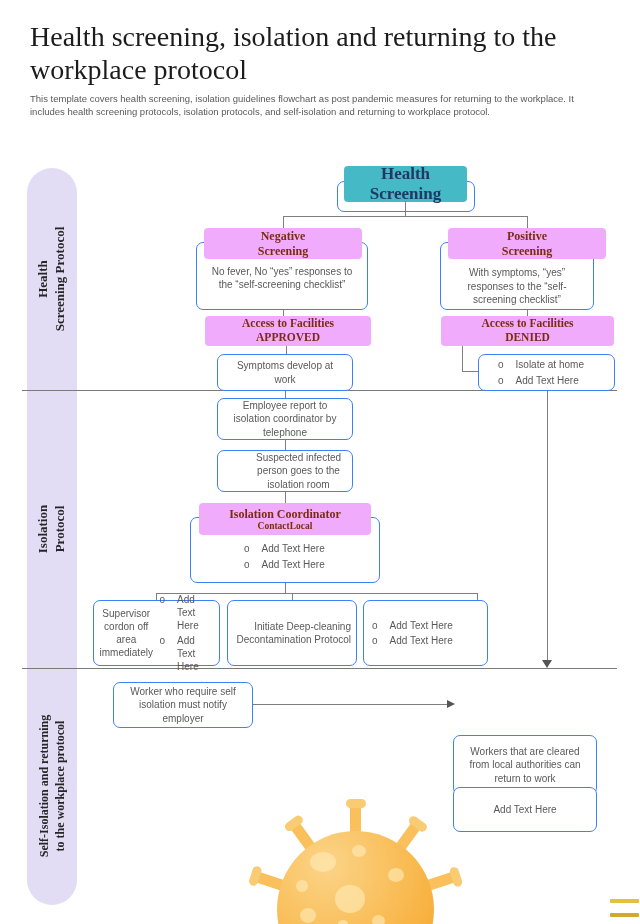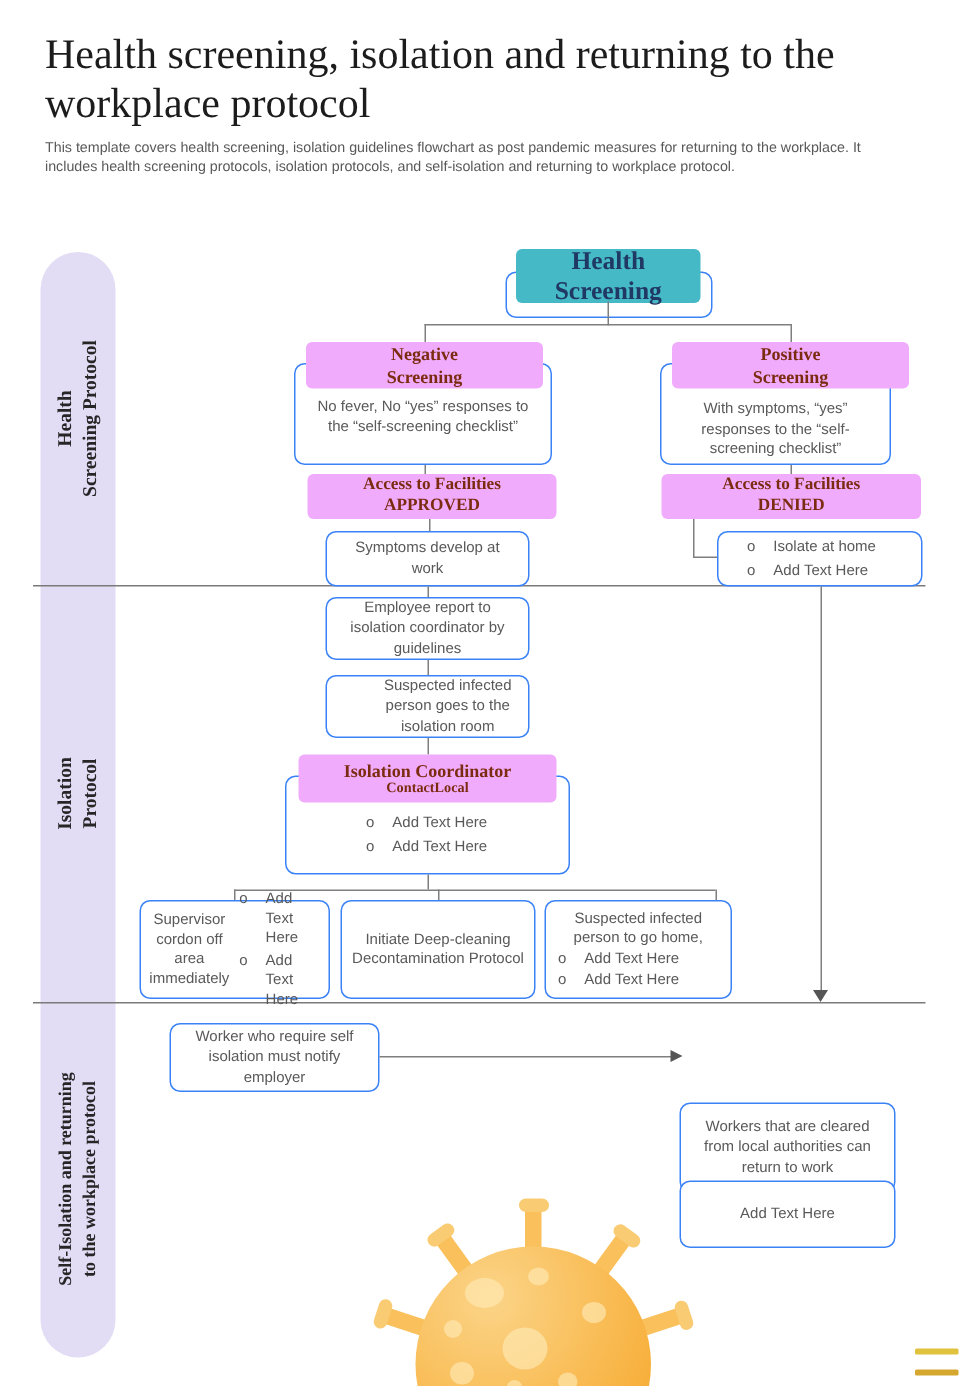--- a/index.html
+++ b/index.html
@@ -123,21 +123,21 @@
         </div>
     </div>
   </div>
 
   <div class="line" style="left:547px;top:391px;width:1px;height:270px;"></div>
   <div class="arr-down" style="left:542px;top:660px;"></div>
 
   <div class="line" style="left:285px;top:391px;width:1px;height:7px;"></div>
 
   <div class="wbox" style="left:217px;top:398px;width:136px;height:42px;">
-    <div style="width:122px;">Employee report to isolation coordinator by guidelines</div>
+    <div style="width:122px;">Employee report to isolation coordinator by telephone</div>
   </div>
   <div class="line" style="left:285px;top:440px;width:1px;height:10px;"></div>
   <div class="wbox" style="left:217px;top:450px;width:136px;height:42px;padding-left:32px;">
     <div style="width:118px;">Suspected infected person goes to the isolation room</div>
   </div>
   <div class="line" style="left:285px;top:492px;width:1px;height:11px;"></div>
 
   <div class="wbox toppad" style="left:190px;top:517px;width:190px;height:66px;padding-top:24px;">
     <div class="blist" style="padding-left:48px;gap:3px;">
       <div class="brow">
@@ -168,24 +168,23 @@
           <span class="bm">o</span>
           <span>Add Text Here</span>
         </div>
       <div class="brow">
           <span class="bm">o</span>
           <span>Add Text Here</span>
         </div>
     </div>
   </div>
   <div class="wbox" style="left:227px;top:600px;width:130px;height:66px;">
-    <div style="width:124px;">Initiate Deep-cleaning Decontamination Protocol</div>
+    <div style="width:124px;text-align:right;">Initiate Deep-cleaning Decontamination Protocol</div>
   </div>
   <div class="wbox" style="left:363px;top:600px;width:125px;height:66px;flex-direction:column;justify-content:center;">
-    <div class="cap">Suspected infected person to go home,</div>
     <div class="blist" style="padding-left:6px;gap:1px;">
       <div class="brow">
           <span class="bm">o</span>
           <span>Add Text Here</span>
         </div>
       <div class="brow">
           <span class="bm">o</span>
           <span>Add Text Here</span>
         </div>
     </div>

